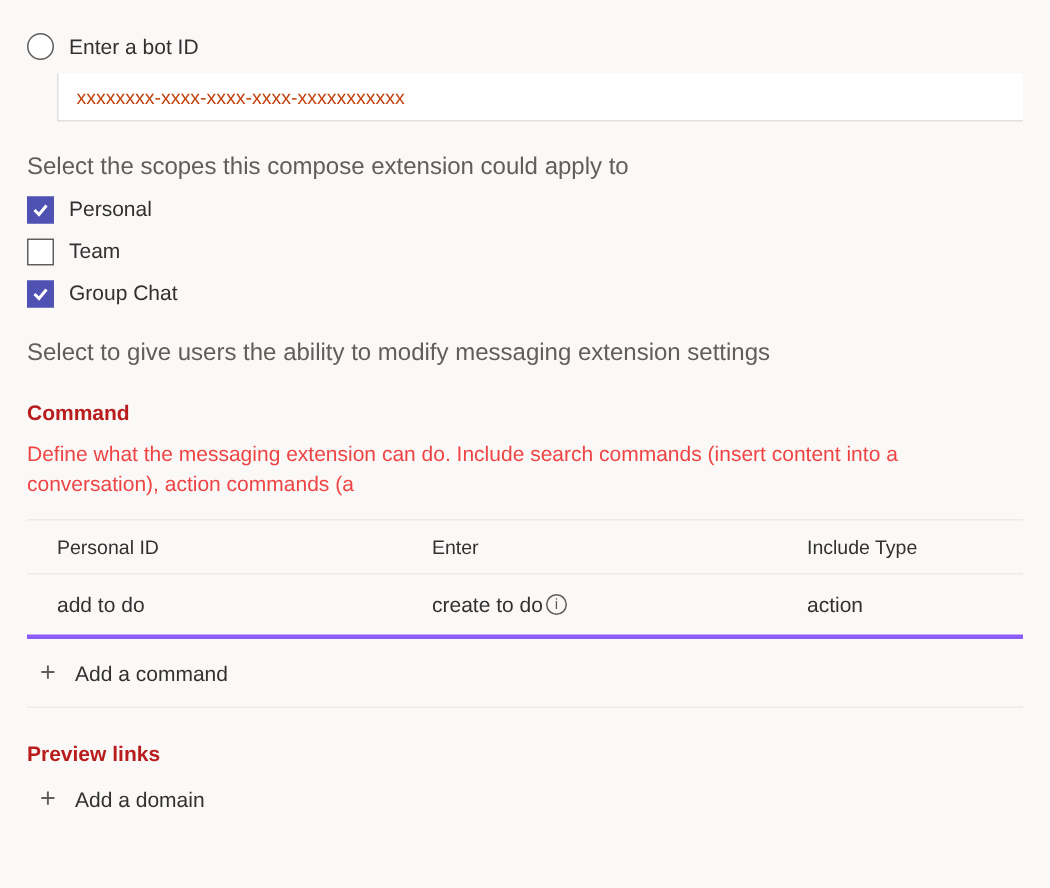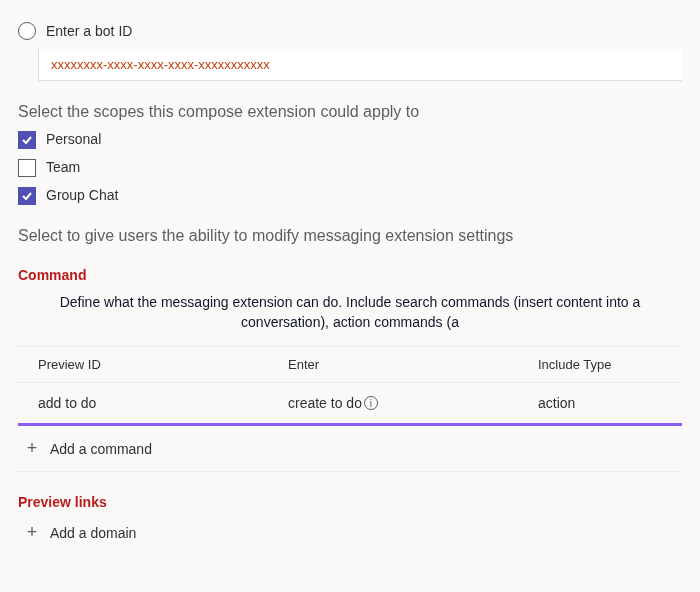--- a/index.html
+++ b/index.html
@@ -36,21 +36,21 @@
   .check {
     width:18px; height:18px; border:1px solid #605e5c; background:#fff;
     display:flex; align-items:center; justify-content:center;
   }
   .check.checked { background:#4f52b2; border-color:#4f52b2; }
   .check.checked svg { display:block; }
   .check svg { display:none; }
   .check-label { color:#323130; }
 
   .heading { font-weight:600; color:#b91c1c; margin-top:22px; }
-  .body-text { color:#0f172a; margin-top:10px; line-height:1.4;text-align:center; }
+  .body-text { color:#ef4444; margin-top:10px; line-height:1.4; }
 
   .table { margin-top:14px; }
   .thead, .trow {
     display:grid;
     grid-template-columns: 250px 250px 1fr;
   }
   .thead { border-top:1px solid #edebe9; border-bottom:1px solid #edebe9; }
   .th { padding:10px 20px; font-size:13px; color:#323130; }
   .trow .td { padding:12px 20px; font-size:14px; color:#323130; }
   .trow { border-bottom:3px solid #8b5cf6; }
@@ -106,21 +106,21 @@
   </div>
 
   <div class="section-label">Select to give users the ability to modify messaging extension settings</div>
 
 
   <div class="heading">Command</div>
   <div class="body-text">Define what the messaging extension can do. Include search commands (insert content into a conversation), action commands (a</div>
 
   <div class="table">
     <div class="thead">
-      <div class="th">Preview ID</div>
+      <div class="th">Personal ID</div>
       <div class="th">Enter</div>
       <div class="th">Include Type</div>
     </div>
     <div class="trow">
       <div class="td">add to do</div>
       <div class="td name-cell">
         <span>create to do</span>
         <span class="info-icon">i</span>
       </div>
       <div class="td">action</div>

